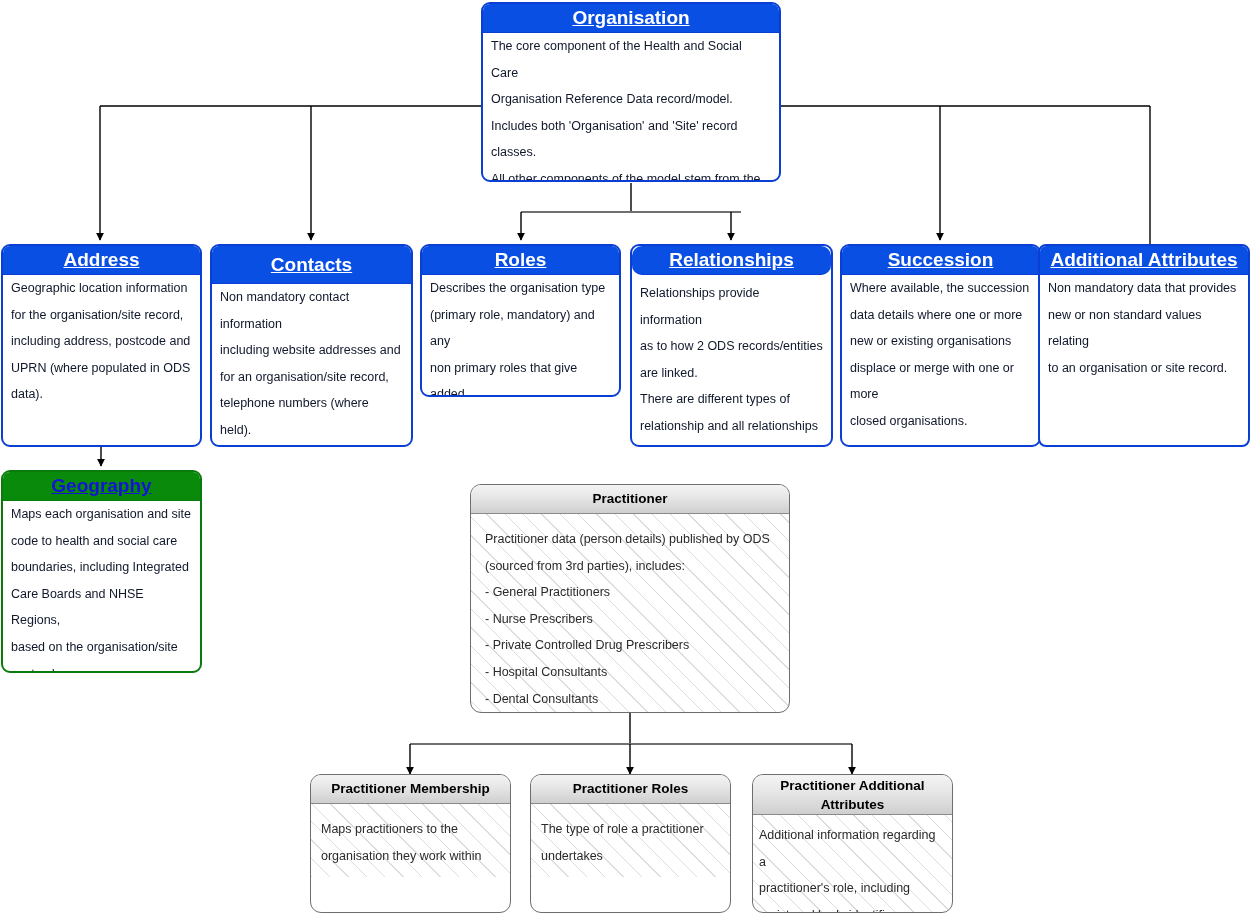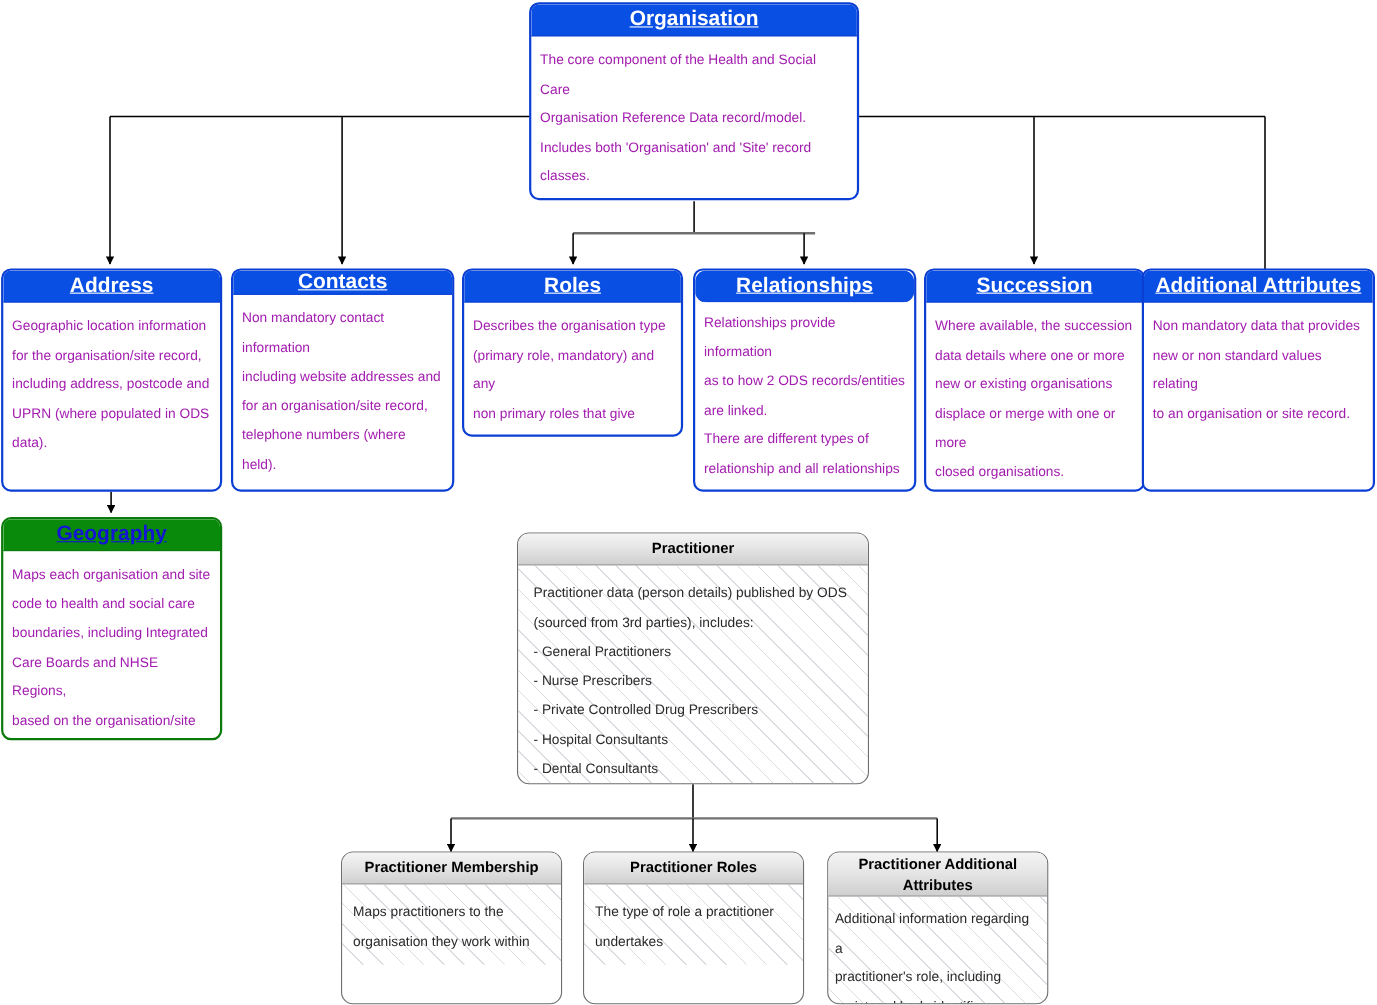--- a/index.html
+++ b/index.html
@@ -43,24 +43,24 @@
     text-align: center;
     font-size: 19px;
     font-weight: bold;
     line-height: 16px;
     display: flex;
     align-items: center;
     justify-content: center;
   }
   .node .body {
     box-sizing: border-box;
-    padding: 8px 8px 8px 8px;
+    padding: 0 8px 8px 8px;
     font-size: 12.5px;
     line-height: 26.6px;
-    color: #a21caf;
+    color: #0f172a;
     position: relative;
     z-index: 2;
   }
   .node .body p { margin: 0; }
 
   
   .blue {
     border: 2px solid #0b3fd4;
   }
   .blue .hdr {
@@ -169,21 +169,21 @@
     <div class="body">
       <p>Geographic location information</p>
       <p>for the organisation/site record,</p>
       <p>including address, postcode and</p>
       <p>UPRN (where populated in ODS</p>
       <p>data).</p>
     </div>
   </div>
 
   <div class="node blue" style="left:210px; top:244px; width:203px; height:203px;">
-    <div class="hdr" style="height:22px;">Contacts</div>
+    <div class="hdr" style="height:38px;">Contacts</div>
     <div class="body">
       <p>Non mandatory contact information</p>
       <p>including website addresses and</p>
       <p>for an organisation/site record,</p>
       <p>telephone numbers (where held).</p>
     </div>
   </div>
 
   <div class="node blue" style="left:420px; top:244px; width:201px; height:153px;">
     <div class="hdr" style="height:29px;">Roles</div>

